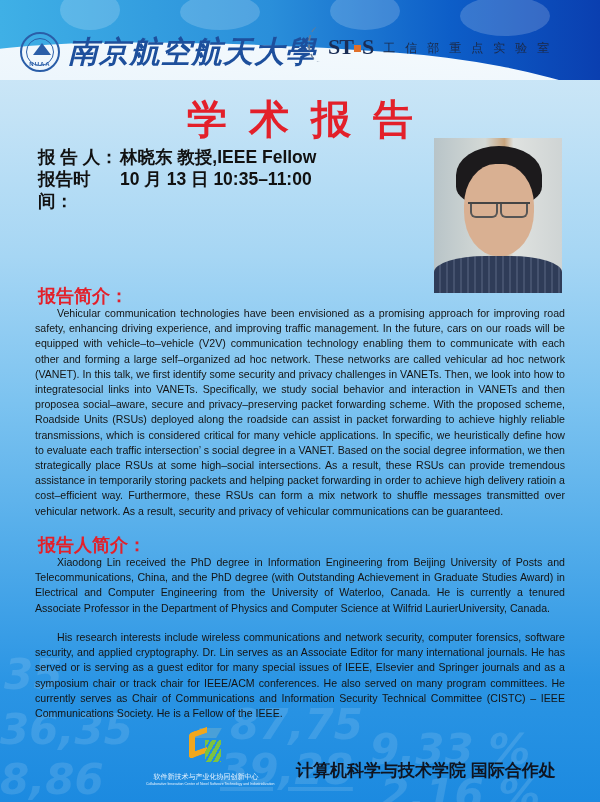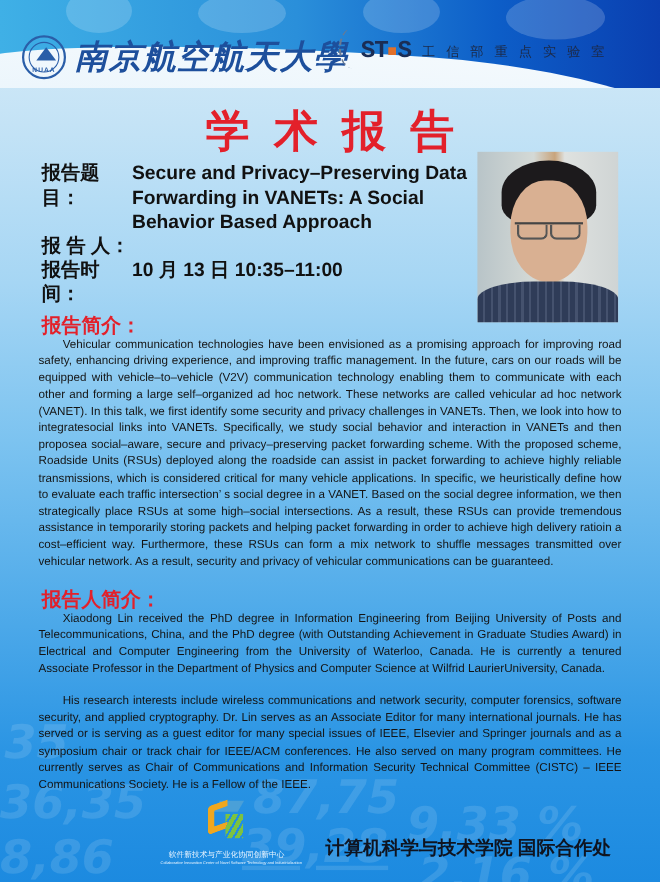--- a/index.html
+++ b/index.html
@@ -45,21 +45,21 @@
     border-bottom: 12px solid #2a5ea8;
   }
   .nuaa-name {
     margin-left: 8px; font-family: "DejaVu Serif", serif; font-size: 30px;
     color: #1d4f9c; font-weight: bold; letter-spacing: 1px; font-style: italic;
   }
   .stcs {
     position: absolute; left: 308px; top: 34px; display: flex; align-items: center;
   }
   .stcs-logo {
-    font-family: Liberation Mono, monospace; font-weight: bold; font-size: 22px;
+    font-family: Liberation Serif, serif; font-weight: bold; font-size: 22px;
     color: #1a2d55; letter-spacing: -1px; position: relative; padding-left: 20px;
   }
   .stcs-logo .dot {
     display: inline-block; width: 7px; height: 7px; background: #e1702a; vertical-align: middle; margin: 0 1px;
   }
   .stcs-arc {
     position: absolute; left: 0; top: -8px; width: 24px; height: 36px;
     border-left: 2px dashed #6a7a92; border-radius: 50% 0 0 50%;
   }
   .stcs-text { margin-left: 10px; font-family: "DejaVu Serif", serif; color: #1c2a48; }
@@ -165,25 +165,22 @@
   </div>
   <div class="stcs-text">
     <div class="l2">工信部重点实验室</div>
   </div>
 </div>
 
 <div class="main-title">学术报告</div>
 
 <div class="info">
   <div class="info-row">
-    <span class="k">报告题目：</span>
-    <span class="v">Secure and Privacy–Preserving Data Forwarding in VANETs: A Social Behavior Based Approach</span>
-  </div>
-  <div class="info-row">
     <span class="k">报 告 人：</span>
+    <span class="v">林晓东  教授,IEEE Fellow</span>
   </div>
   <div class="info-row">
     <span class="k">报告时间：</span>
     <span class="v">10 月 13 日 10:35–11:00</span>
   </div>
 </div>
 
 <div class="photo">
   <div class="hair"></div>
   <div class="face"></div>

